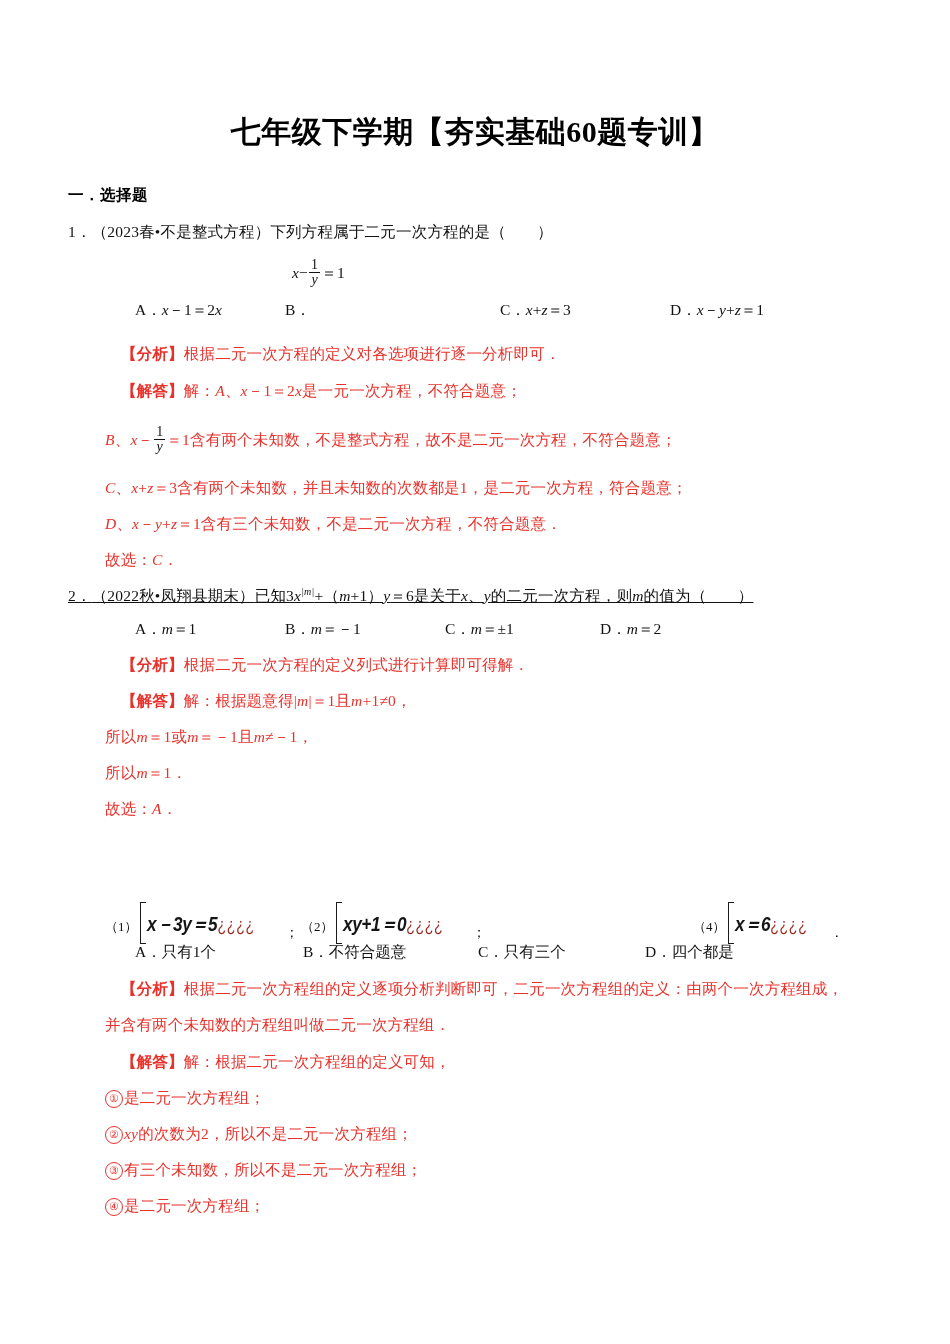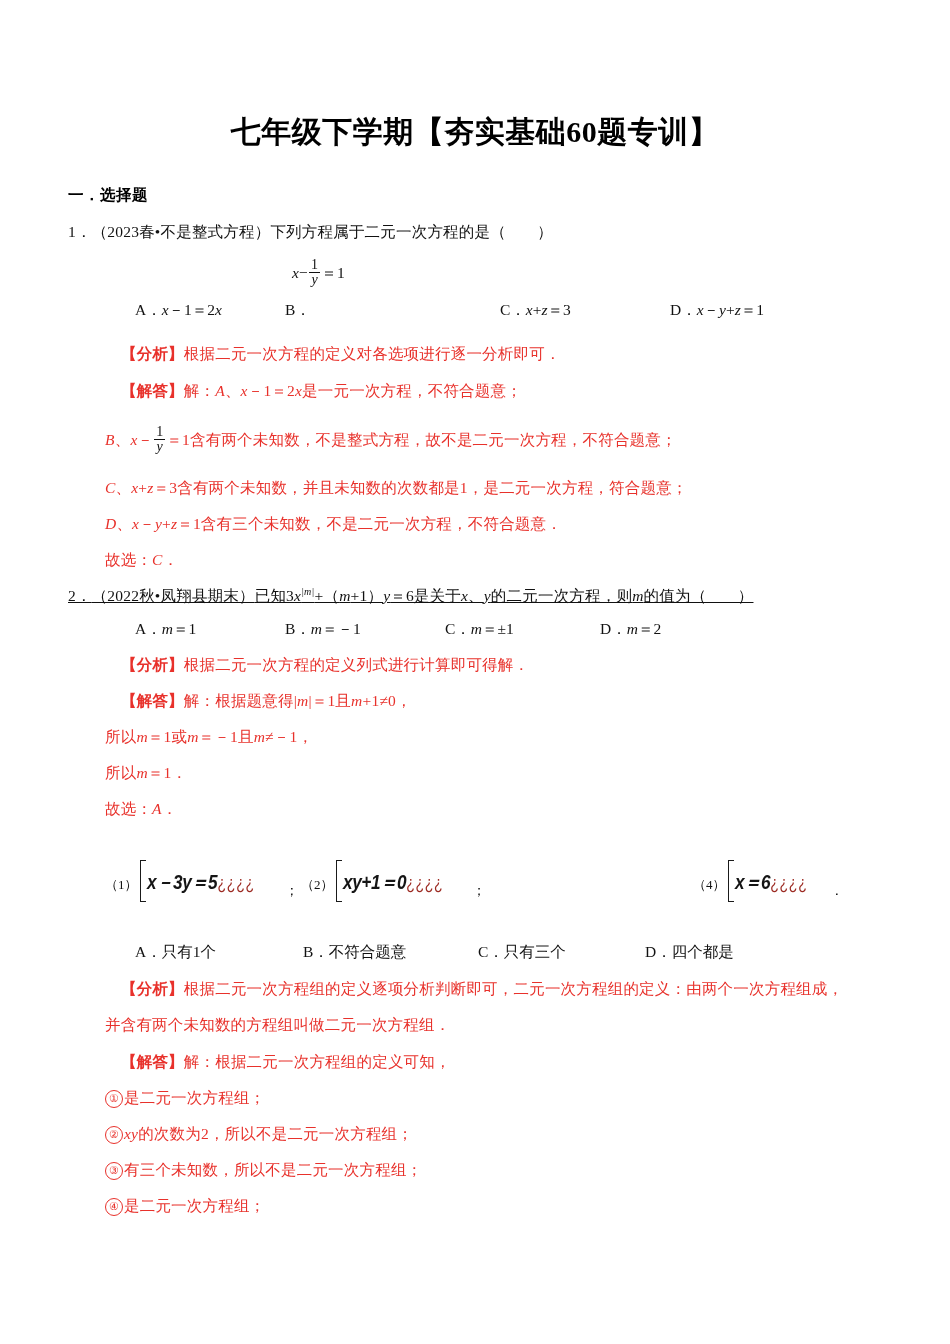--- a/index.html
+++ b/index.html
@@ -59,21 +59,21 @@
 
   
   .circ{
     display:inline-block;width:16px;height:16px;line-height:15px;
     border:1.2px solid #e8312b;border-radius:50%;
     text-align:center;font-size:11px;vertical-align:1px;
     margin-right:1px;font-style:normal;
   }
 
   
-  .eqrow{position:absolute;left:105px;top:838px;width:800px;height:64px;}
+  .eqrow{position:absolute;left:105px;top:880px;width:800px;height:64px;}
   .eqgroup{position:absolute;bottom:0;}
   .eqlabel{
     display:inline-block;font-size:13px;vertical-align:-2px;
     padding-right:2px;color:#111;
   }
   .eqimg{
     display:inline-block;position:relative;
     vertical-align:-2px;
     font-family:"Liberation Sans","DejaVu Sans",sans-serif;
   }

